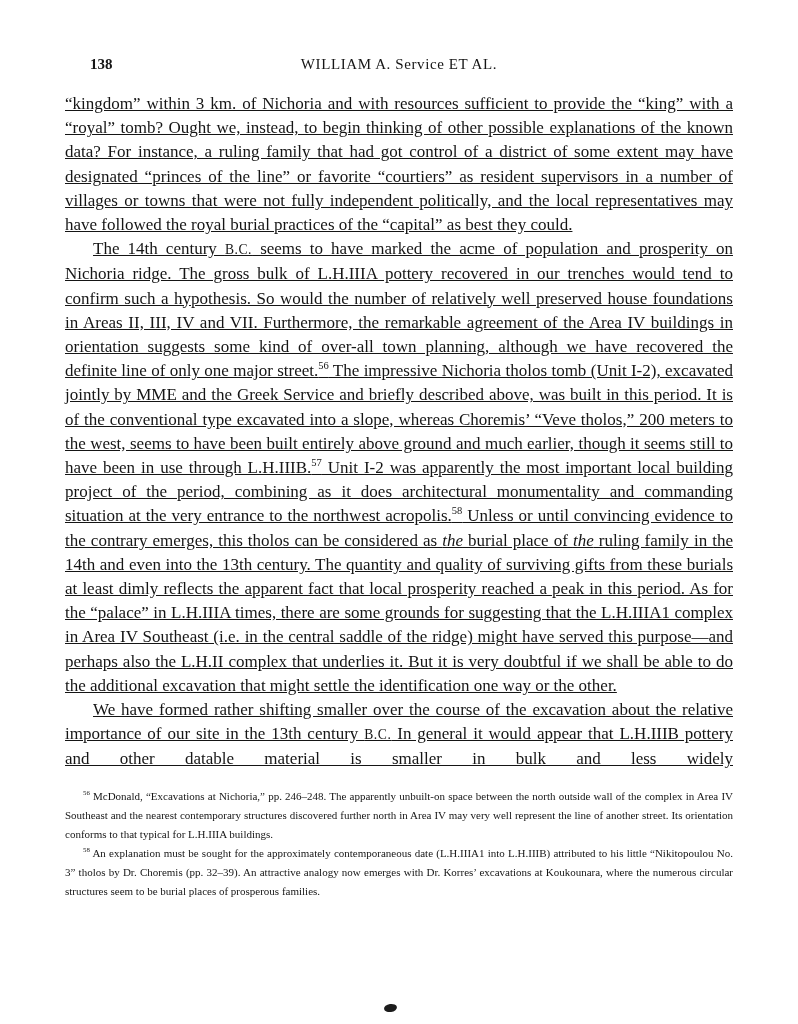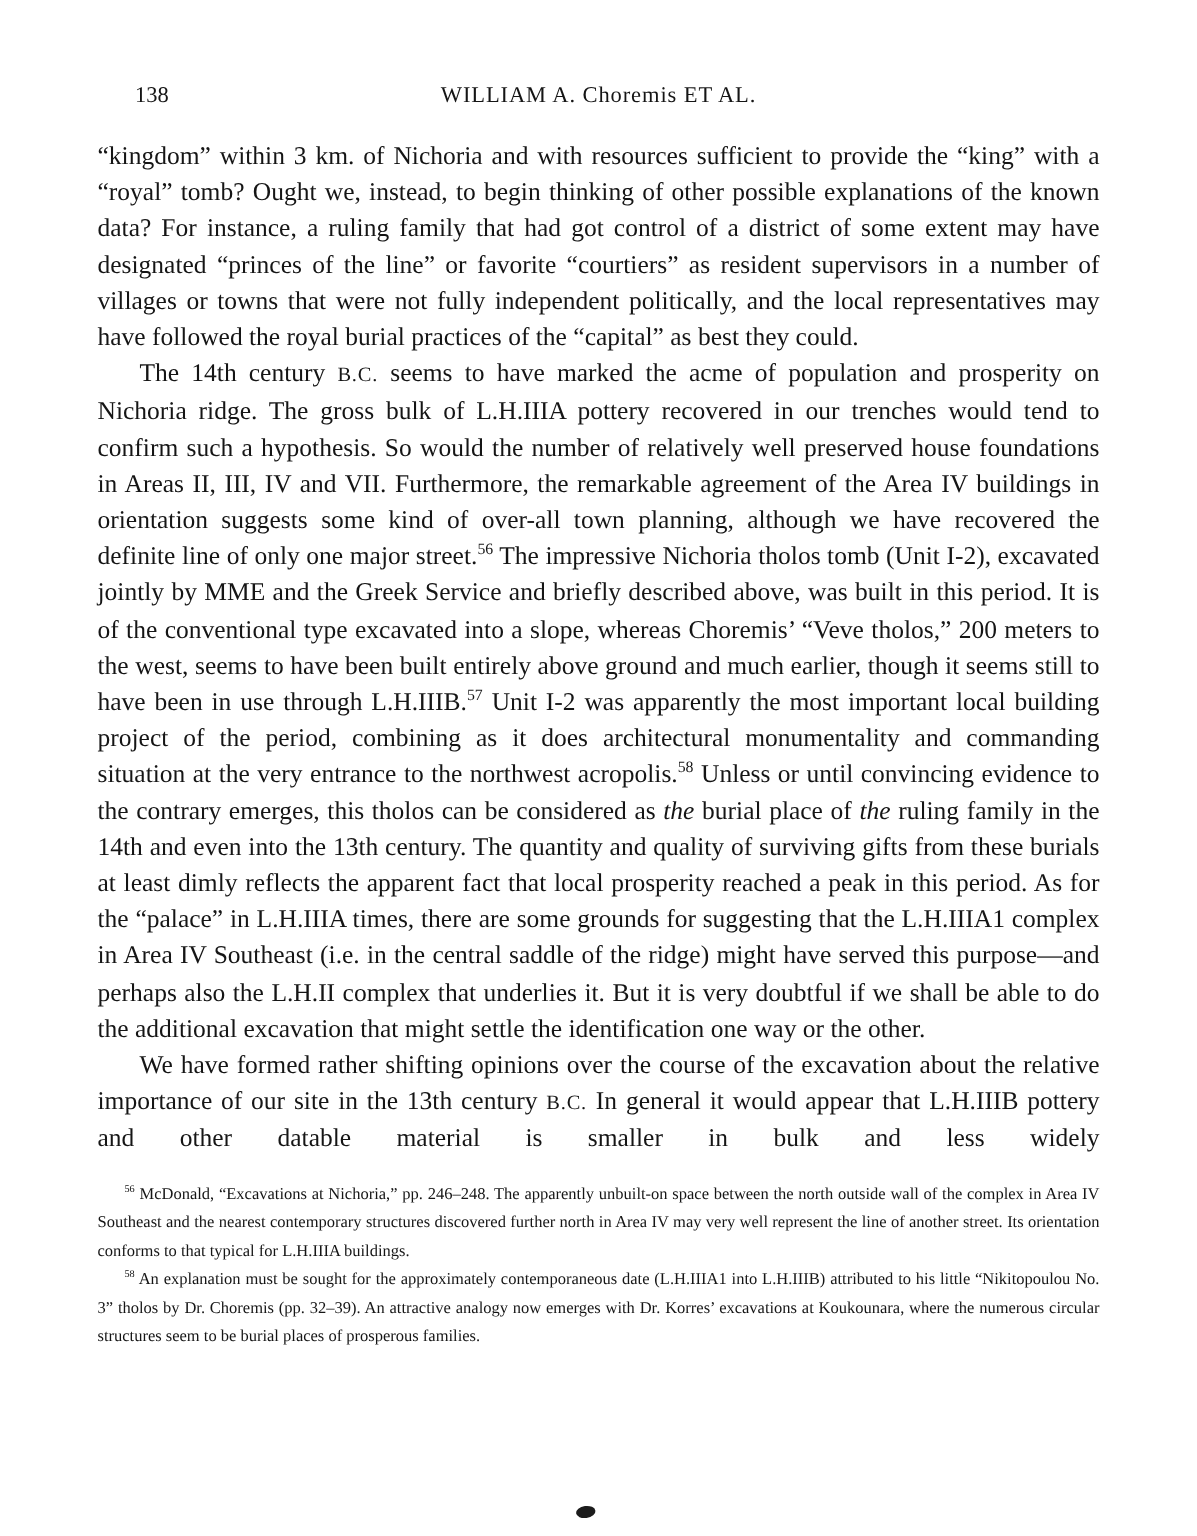--- a/index.html
+++ b/index.html
@@ -24,28 +24,30 @@
     text-align: center;
     font-size: 15px;
     letter-spacing: 0.6px;
     margin-bottom: 16px;
   }
   .page-num {
     position: absolute;
     left: 25px;
     top: 0;
     letter-spacing: 0;
+    font-weight: bold;
   }
   .body-text {
     font-size: 17px;
     line-height: 24.2px;
     text-align: justify;
   }
   .body-text p {
     margin: 0;
+    text-decoration: underline;
   }
   .body-text p.indent {
     text-indent: 28px;
   }
   .body-text p.justify-last {
     text-align-last: justify;
   }
   .footnotes {
     margin-top: 15px;
     font-size: 11px;
@@ -72,27 +74,27 @@
     transform: rotate(-8deg);
   }
 </style>
 </head>
 <body>
 
 <div class="page">
 
   <header class="header">
     <span class="page-num">138</span>
-    <span class="running-title">WILLIAM A. Choremis ET AL.</span>
+    <span class="running-title">WILLIAM A. Service ET AL.</span>
   </header>
 
   <main class="body-text">
     <p><span class="rn">“kingdom” within 3 km. of Nichoria and with resources sufficient to provide the “king” with a “royal” tomb?  Ought we, instead, to begin thinking of other possible explanations of the known data?  For instance, a ruling family that had got control of a district of some extent may have designated “princes of the line” or favorite “courtiers” as resident supervisors in a number of villages or towns that were not fully independent politically, and the local representatives may have followed the royal burial practices of the “capital” as best they could.</span></p>
     <p class="indent"><span class="rn">The 14th century </span><span class="rsc">B.C.</span><span class="rn"> seems to have marked the acme of population and prosperity on Nichoria ridge.  The gross bulk of L.H.IIIA pottery recovered in our trenches would tend to confirm such a hypothesis.  So would the number of relatively well preserved house foundations in Areas II, III, IV and VII.  Furthermore, the remarkable agreement of the Area IV buildings in orientation suggests some kind of over-all town planning, although we have recovered the definite line of only one major street.</span><span class="rsup">56</span><span class="rn"> The impressive Nichoria tholos tomb (Unit I-2), excavated jointly by MME and the Greek Service and briefly described above, was built in this period.  It is of the conventional type excavated into a slope, whereas Choremis’ “Veve tholos,” 200 meters to the west, seems to have been built entirely above ground and much earlier, though it seems still to have been in use through L.H.IIIB.</span><span class="rsup">57</span><span class="rn"> Unit I-2 was apparently the most important local building project of the period, combining as it does architectural monumentality and commanding situation at the very entrance to the northwest acropolis.</span><span class="rsup">58</span><span class="rn"> Unless or until convincing evidence to the contrary emerges, this tholos can be considered as </span><span class="ri">the</span><span class="rn"> burial place of </span><span class="ri">the</span><span class="rn"> ruling family in the 14th and even into the 13th century.  The quantity and quality of surviving gifts from these burials at least dimly reflects the apparent fact that local prosperity reached a peak in this period.  As for the “palace” in L.H.IIIA times, there are some grounds for suggesting that the L.H.IIIA1 complex in Area IV Southeast (i.e. in the central saddle of the ridge) might have served this purpose—and perhaps also the L.H.II complex that underlies it.  But it is very doubtful if we shall be able to do the additional excavation that might settle the identification one way or the other.</span></p>
-    <p class="indent justify-last"><span class="rn">We have formed rather shifting opinions over the course of the excavation about the relative importance of our site in the 13th century </span><span class="rsc">B.C.</span><span class="rn">  In general it would appear that L.H.IIIB pottery and other datable material is smaller in bulk and less widely</span></p>
+    <p class="indent justify-last"><span class="rn">We have formed rather shifting smaller over the course of the excavation about the relative importance of our site in the 13th century </span><span class="rsc">B.C.</span><span class="rn">  In general it would appear that L.H.IIIB pottery and other datable material is smaller in bulk and less widely</span></p>
   </main>
 
   <section class="footnotes">
     <p><span class="rsup">56</span><span class="rn"> McDonald, “Excavations at Nichoria,” pp. 246–248.  The apparently unbuilt-on space between the north outside wall of the complex in Area IV Southeast and the nearest contemporary structures discovered further north in Area IV may very well represent the line of another street.  Its orientation conforms to that typical for L.H.IIIA buildings.</span></p>
     <p><span class="rsup">58</span><span class="rn"> An explanation must be sought for the approximately contemporaneous date (L.H.IIIA1 into L.H.IIIB) attributed to his little “Nikitopoulou No. 3” tholos by Dr. Choremis (pp. 32–39).  An attractive analogy now emerges with Dr. Korres’ excavations at Koukounara, where the numerous circular structures seem to be burial places of prosperous families.</span></p>
   </section>
 
   <div class="ink-mark"></div>
 
 </div>

